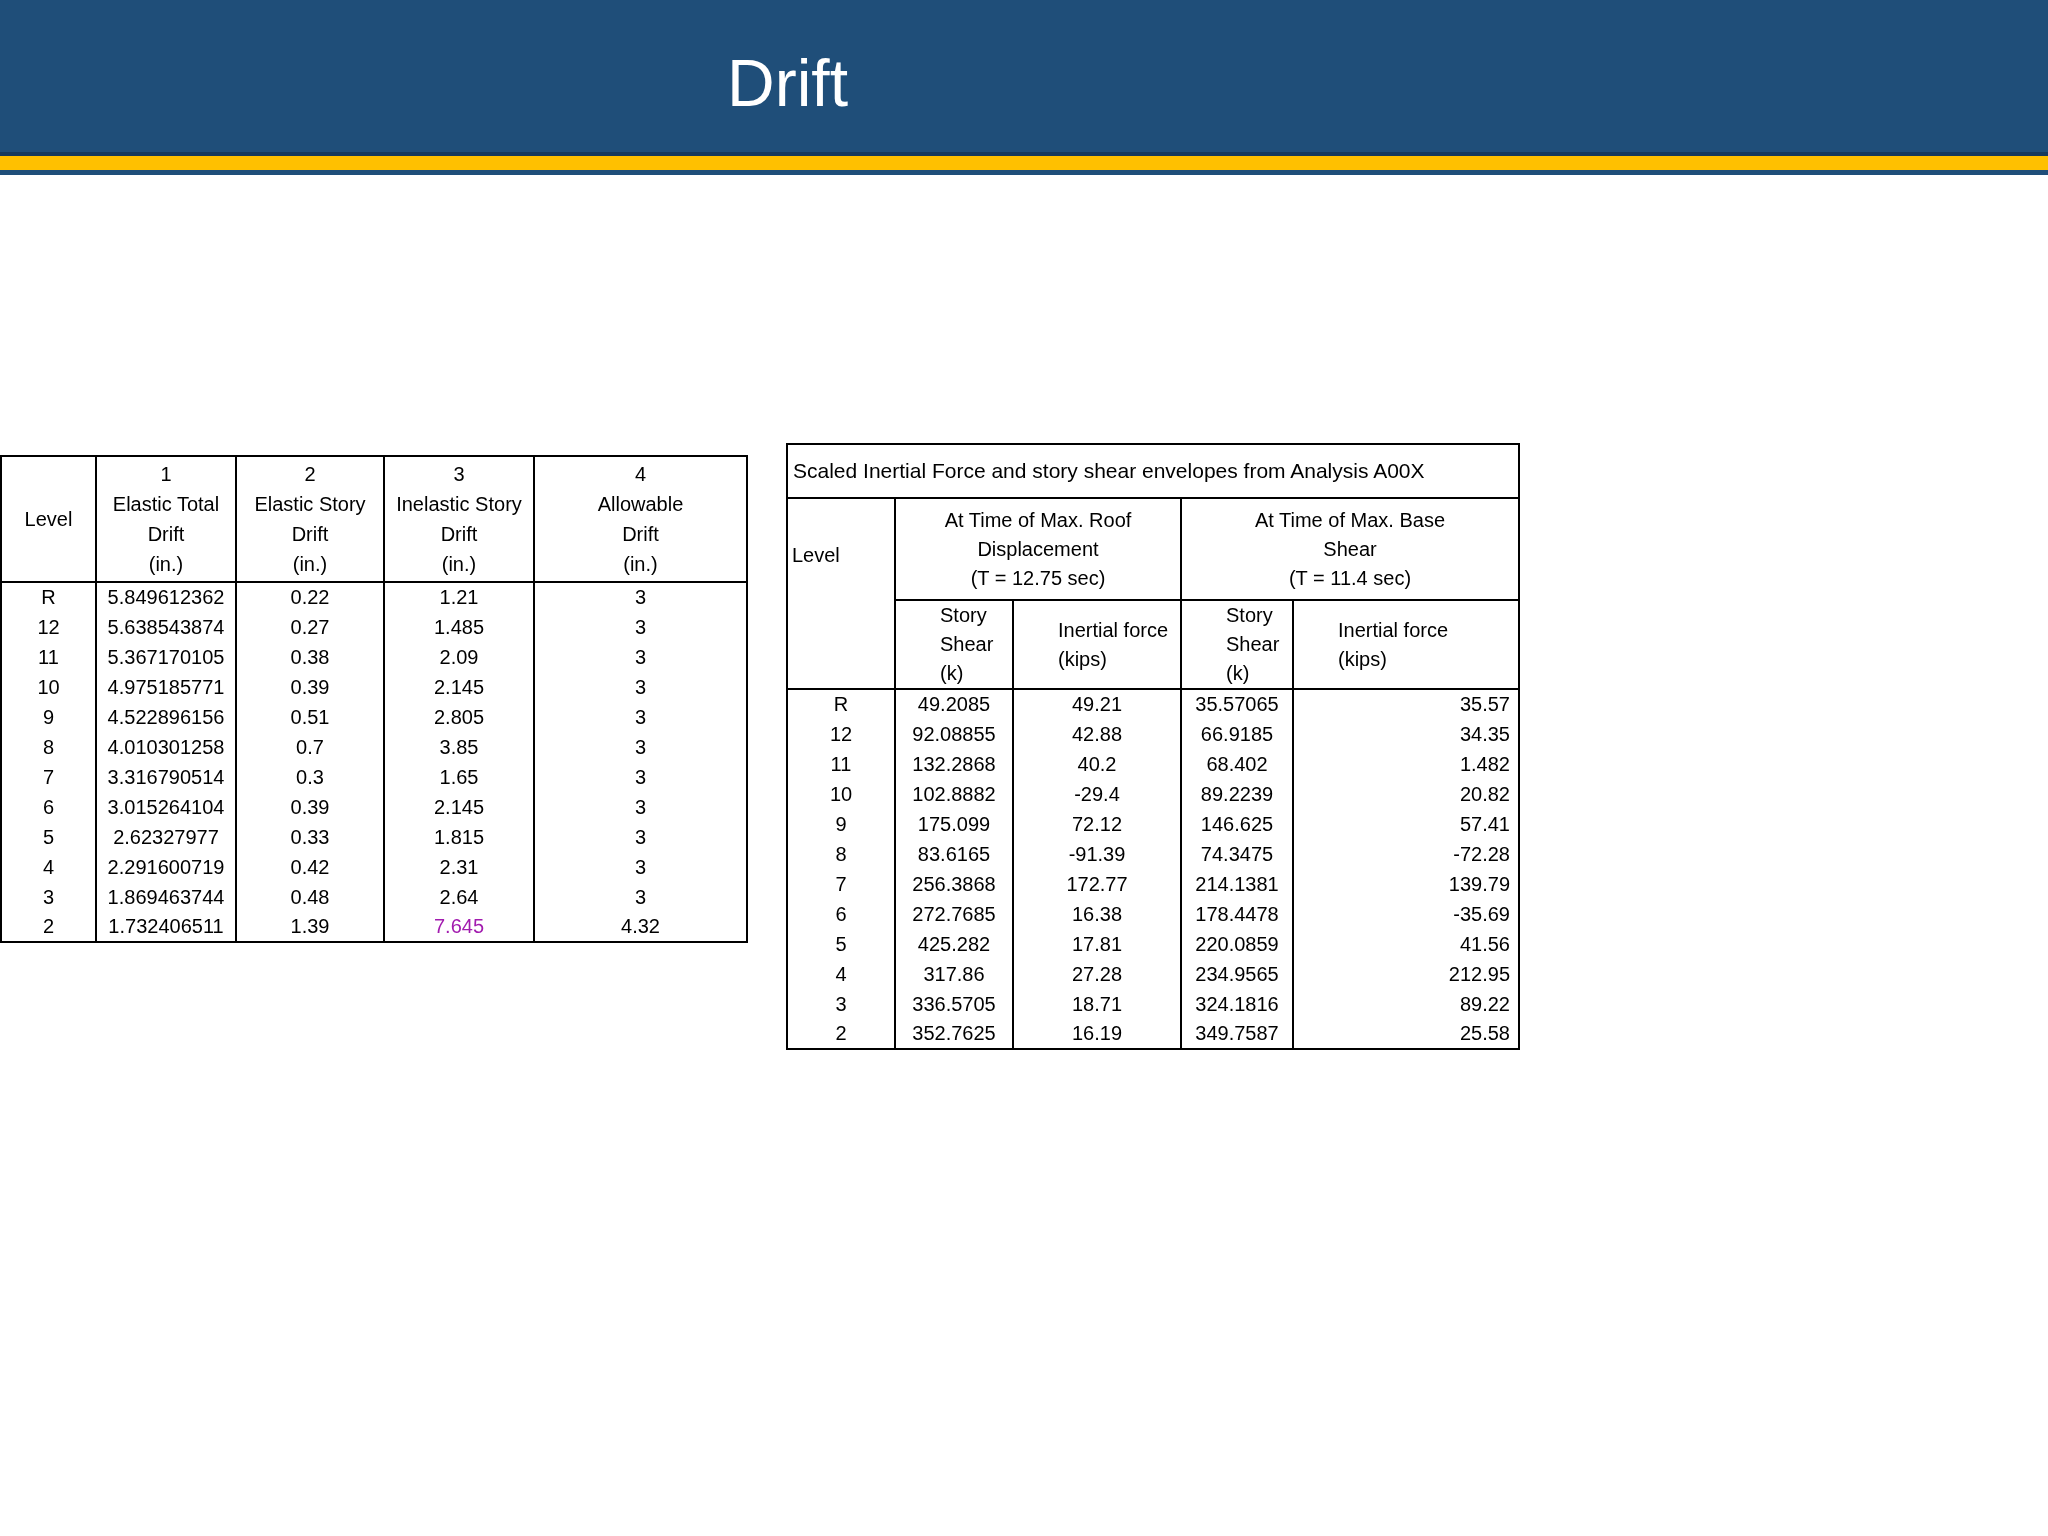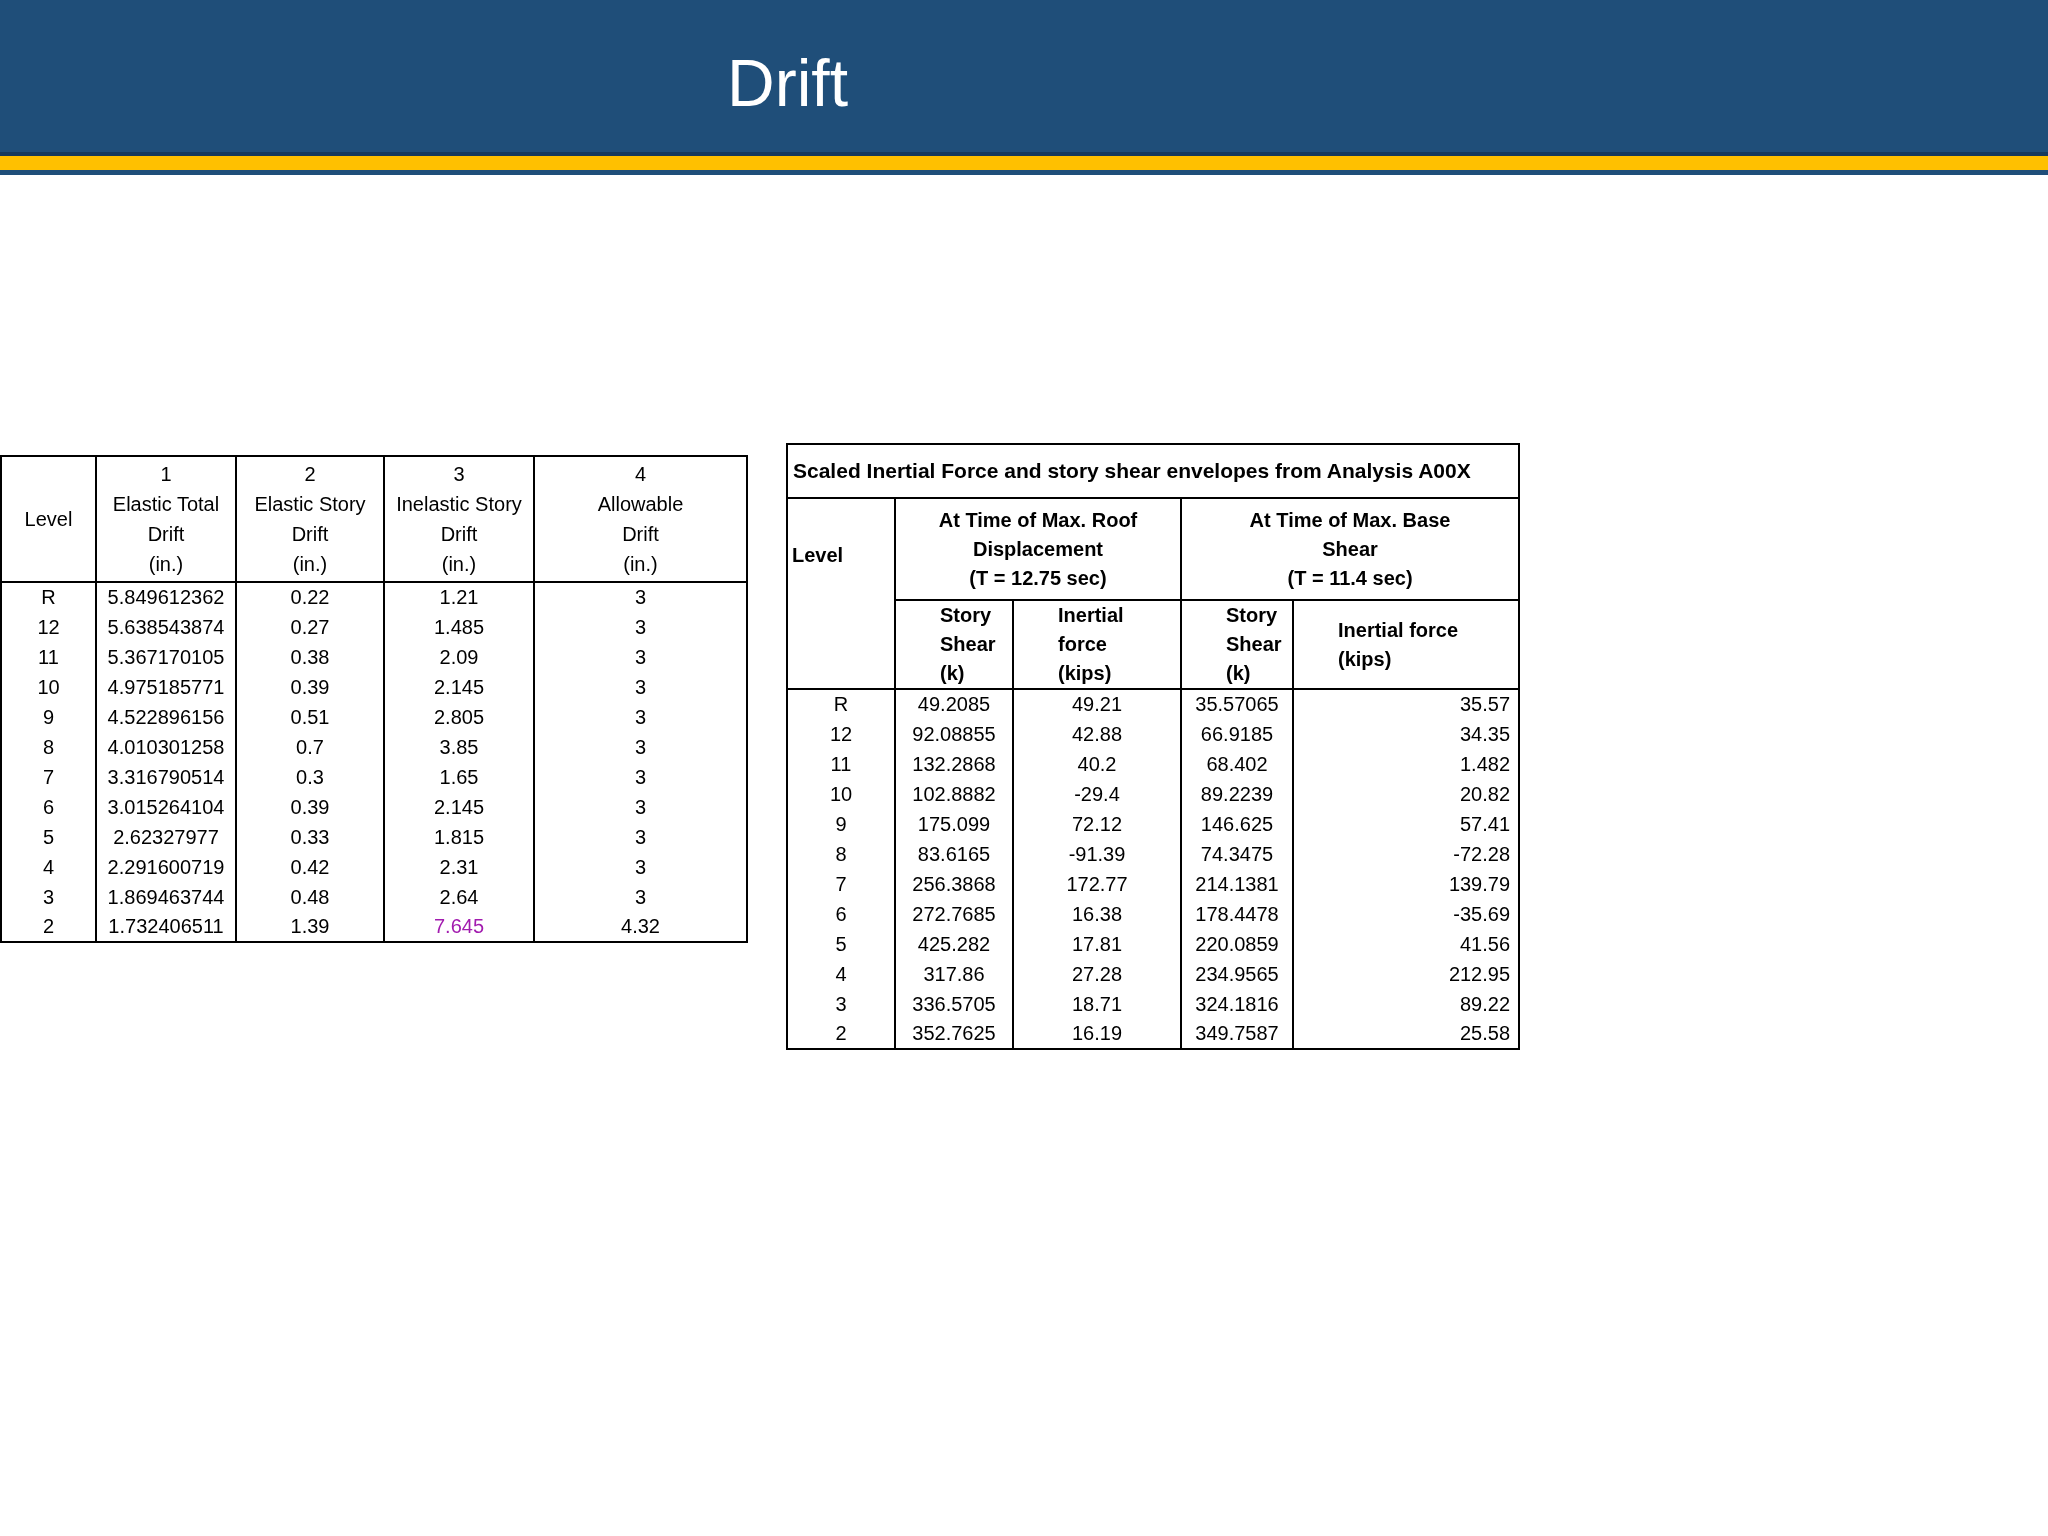--- a/index.html
+++ b/index.html
@@ -79,21 +79,21 @@
     border-right: 2px solid #000;
     text-align: center;
     height: 30px;
     padding: 0;
   }
 
   
   .shear-table { position: absolute; left: 786px; top: 443px; width: 732px; }
   .shear-table thead th {
     border: 2px solid #000;
-    font-weight: 700;
+    font-weight: 400;
     white-space: pre-line;
     line-height: 1.45;
   }
   .shear-table .group-h { text-align: center; vertical-align: middle; height: 102px; }
   .shear-table .level-h { text-align: left; vertical-align: top; padding-top: 42px; }
   #shear-subhead-row th { height: 76px; text-align: left; vertical-align: middle; padding-left: 44px; }
   .shear-table tbody td {
     border-left: 2px solid #000;
     border-right: 2px solid #000;
     text-align: center;

